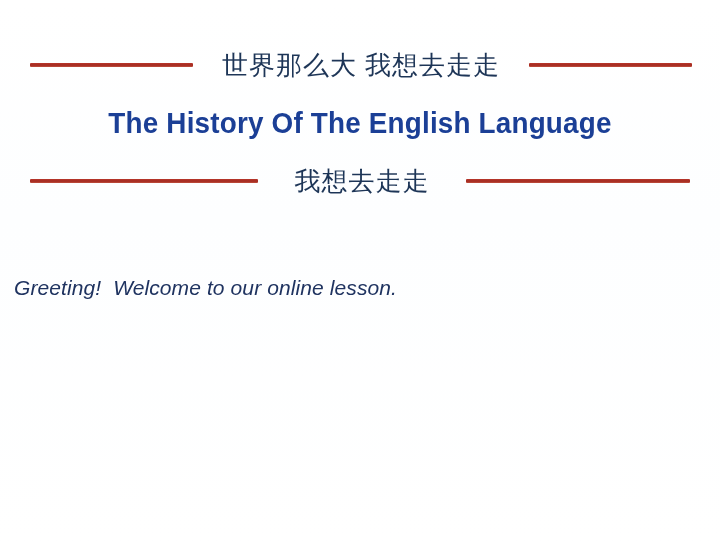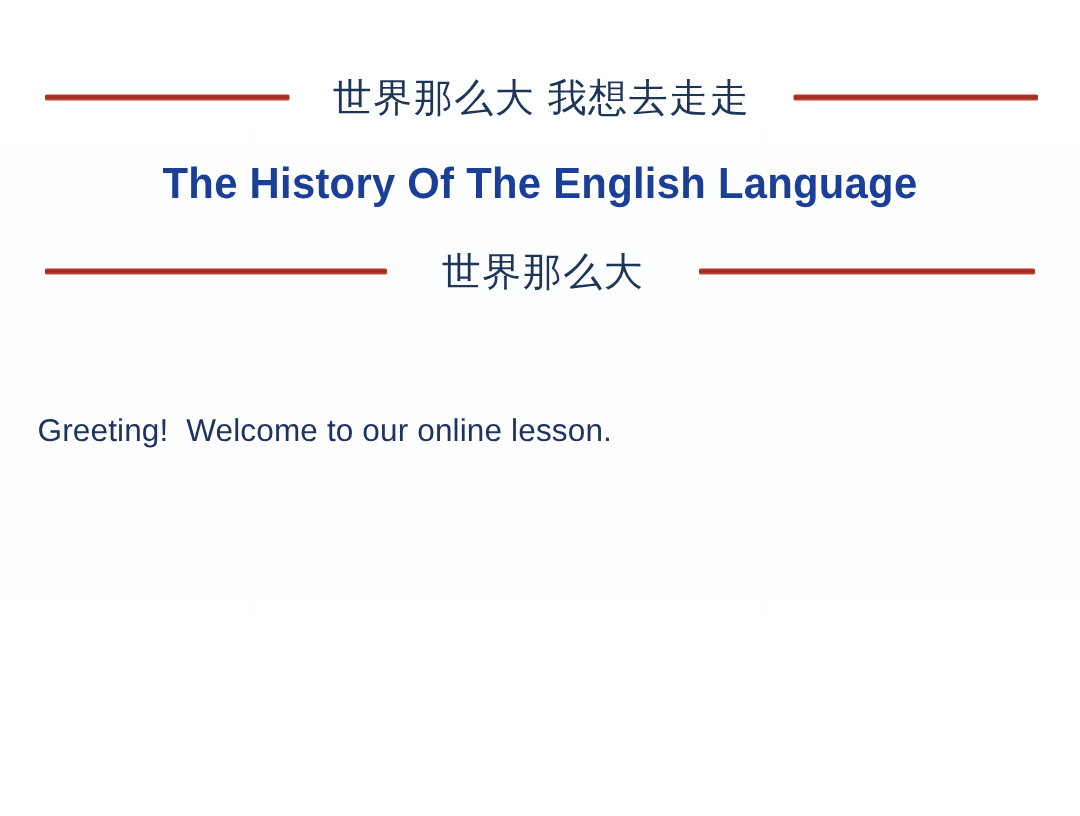--- a/index.html
+++ b/index.html
@@ -69,22 +69,23 @@
     font-weight: bold;
     color: #1b3f96;
     letter-spacing: 0.2px;
     margin: 30px 0 28px 0;
     line-height: 1.1;
     transform: scaleX(0.96);
   }
 
   
   .body-area {
-    padding: 0 32px 0 25px;
+    padding: 0 32px 0 14px;
     margin-top: 72px;
+    font-style: italic;
   }
 
   .para {
     color: #1f3360;
     font-family: "Liberation Sans", sans-serif;
     font-size: 21px;
     line-height: 43px;
     letter-spacing: 0.1px;
   }
 
@@ -112,21 +113,21 @@
     <div class="rule-row top">
       <span class="rule left"></span>
       <span class="cn-head">世界那么大 我想去走走</span>
       <span class="rule right"></span>
     </div>
 
     <div class="main-title">The History Of The English Language</div>
 
     <div class="rule-row bottom">
       <span class="rule left"></span>
-      <span class="cn-head">世界那么大</span>
+      <span class="cn-head">我想去走走</span>
       <span class="rule right"></span>
     </div>
 
   </div>
 
   <div class="body-area">
     <p class="para lead">Greeting!  Welcome to our online lesson.</p>
   </div>
 
 </div>

